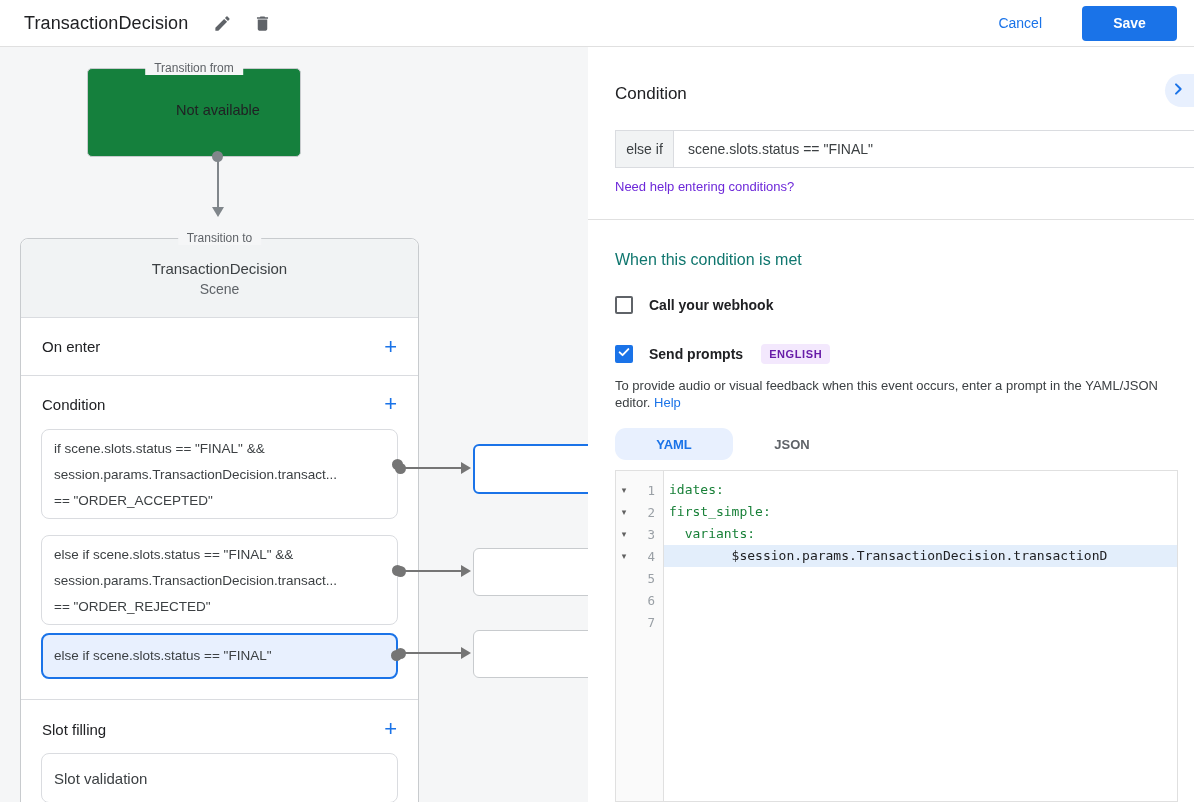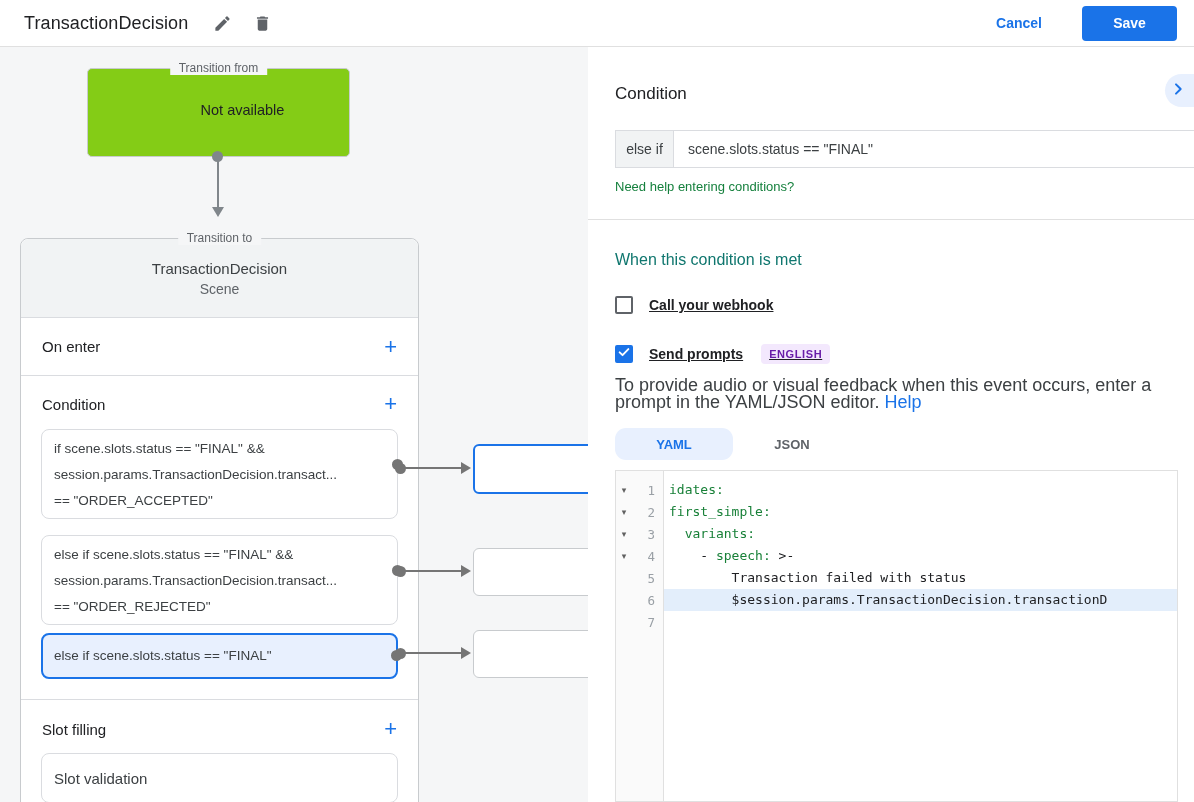--- a/index.html
+++ b/index.html
@@ -8,30 +8,30 @@
   .app { position:relative; width:1194px; height:802px; overflow:hidden; background:#fff; }
 
   
   .topbar { position:absolute; top:0; left:0; width:1194px; height:47px; background:#fff;
             border-bottom:1px solid #e0e0e0; display:flex; align-items:center; }
   .topbar-title { font-size:18px; color:#202124; margin-left:24px; letter-spacing:.1px; }
   .icon-btn { width:24px; height:24px; display:flex; align-items:center; justify-content:center; cursor:pointer; }
   .icon-btn.pencil { margin-left:22px; }
   .icon-btn.trash { margin-left:16px; }
   .topbar-spacer { flex:1; }
-  .cancel-link { color:#1a73e8; font-size:14px; font-weight:bold; margin-right:40px; cursor:pointer; }
+  .cancel-link { color:#1a73e8; font-size:14px; font-weight:normal; margin-right:40px; cursor:pointer; }
   .save-btn { background:#1a73e8; color:#fff; font-size:14px; font-weight:bold; border:none;
               border-radius:4px; width:95px; height:35px; margin-right:17px; cursor:pointer;
               font-family:"Liberation Sans", sans-serif; }
 
   
   .diagram { position:absolute; top:47px; left:0; width:588px; height:755px; background:#f5f6f7; overflow:hidden; }
   .legend { position:absolute; top:-8px; left:50%; transform:translateX(-50%); background:#f5f6f7;
             padding:0 9px; font-size:12px; color:#5f6368; white-space:nowrap; }
-  .from-box { position:absolute; left:87px; top:21px; width:263px; height:89px; background:#84cc16;
+  .from-box { position:absolute; left:87px; top:21px; width:214px; height:89px; background:#15803d;
               border:1px solid #c8cbce; border-radius:5px; display:flex; align-items:center; justify-content:center;padding-left:48px; }
   .from-box .status { font-size:14.5px; color:#202124; margin-top:-6px; }
 
   .v-dot { position:absolute; left:212px; top:104px; width:11px; height:11px; border-radius:50%; background:#80868b; }
   .v-line { position:absolute; left:217px; top:110px; width:2px; height:50px; background:#80868b; }
   .v-arrow { position:absolute; left:212px; top:160px; width:0; height:0;
              border-left:6px solid transparent; border-right:6px solid transparent; border-top:10px solid #80868b; }
 
   .to-card { position:absolute; left:20px; top:191px; width:399px; height:620px; background:#fff;
              border:1px solid #c8cbce; border-radius:8px; }
@@ -78,35 +78,35 @@
   .panel { position:absolute; top:47px; left:588px; width:606px; height:755px; background:#fff; overflow:hidden; }
   .p-heading { position:absolute; top:37px; left:27px; font-size:17px; color:#202124; }
   .collapse-pill { position:absolute; top:27px; right:0; width:29px; height:33px; background:#e8f0fe;
                    border-radius:17px 0 0 17px; display:flex; align-items:center; justify-content:center;
                    cursor:pointer; padding-right:3px; }
   .cond-row { position:absolute; top:83px; left:27px; width:631px; height:38px; display:flex; }
   .cond-prefix { width:59px; background:#f1f3f4; border:1px solid #dadce0; display:flex; align-items:center;
                  justify-content:center; font-size:14px; color:#3c4043; }
   .cond-input { flex:1; border:1px solid #dadce0; border-left:none; background:#fff; font-size:14px;
                 color:#3c4043; padding:0 14px; font-family:"Liberation Sans", sans-serif; outline:none; }
-  .help-link { position:absolute; top:132px; left:27px; font-size:13px; color:#15803d; text-decoration:none; cursor:pointer; }
+  .help-link { position:absolute; top:132px; left:27px; font-size:13px; color:#6d28d9; text-decoration:none; cursor:pointer; }
   .p-divider { position:absolute; top:172px; left:0; width:606px; height:1px; background:#e0e0e0; }
   .h2 { position:absolute; top:204px; left:27px; font-size:16px; color:#0f766e; }
 
-  .check-row { position:absolute; left:27px; display:flex; align-items:center;text-decoration:underline; }
+  .check-row { position:absolute; left:27px; display:flex; align-items:center; }
   .webhook-row { top:249px; }
   .prompts-row { top:297px; }
   .checkbox { width:18px; height:18px; border:2px solid #5f6368; border-radius:2px; background:#fff;
               cursor:pointer; flex:none; }
   .checkbox.checked { background:#1a73e8; border-color:#1a73e8; display:flex; align-items:center; justify-content:center; }
   .check-label { font-size:14px; font-weight:bold; color:#202124; margin-left:16px; }
   .lang-badge { margin-left:18px; background:#f3e8fd; color:#681da8; font-size:11px; font-weight:bold;
                 letter-spacing:.6px; padding:4px 8px; border-radius:4px; }
 
-  .desc { position:absolute; top:330px; left:27px; width:570px; font-size:18px; line-height:17px; color:#3c4043; }
+  .desc { position:absolute; top:330px; left:27px; width:570px; font-size:13px; line-height:17px; color:#3c4043; }
   .desc a { color:#1a73e8; text-decoration:none; cursor:pointer; }
 
   .tabs { position:absolute; top:381px; left:27px; display:flex; }
   .tab { width:118px; height:32px; display:flex; align-items:center; justify-content:center;
          font-size:13px; font-weight:bold; color:#5f6368; cursor:pointer; }
   .tab.active { background:#e8f0fe; color:#1a73e8;border-radius:11px; }
 
   .editor { position:absolute; top:423px; left:27px; width:563px; height:332px; border:1px solid #e0e0e0;
             background:#fff; display:flex; overflow:hidden; }
   .gutter { width:48px; background:#fafafa; border-right:1px solid #e0e0e0; padding-top:8px; flex:none; }
@@ -299,20 +299,18 @@
           </div>
         <div class="gutter-row">
             <span class="fold"></span>
             <span class="lnum">7</span>
           </div>
       </div>
       <div class="code">
         <div class="code-line"><span class="tok-key">idates:</span></div>
         <div class="code-line"><span class="tok-key">first_simple:</span></div>
         <div class="code-line"><span class="tok-key">  variants:</span></div>
-        <div class="code-line"><span class="tok-plain">    - </span><span class="tok-key">speech:</span><span class="tok-plain"> &gt;-</span></div>
-        <div class="code-line"><span class="tok-plain">        Transaction failed with status</span></div>
         <div class="code-line hl"><span class="tok-plain">        $session.params.TransactionDecision.transactionD</span></div>
         <div class="code-line"><span class="tok-plain"></span></div>
       </div>
     </div>
   </div>
 </div>
 
 </body></html>

